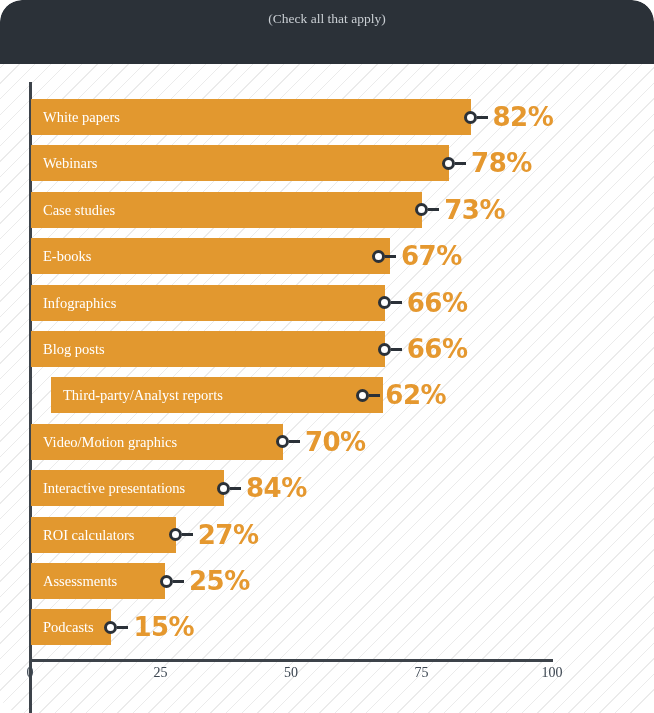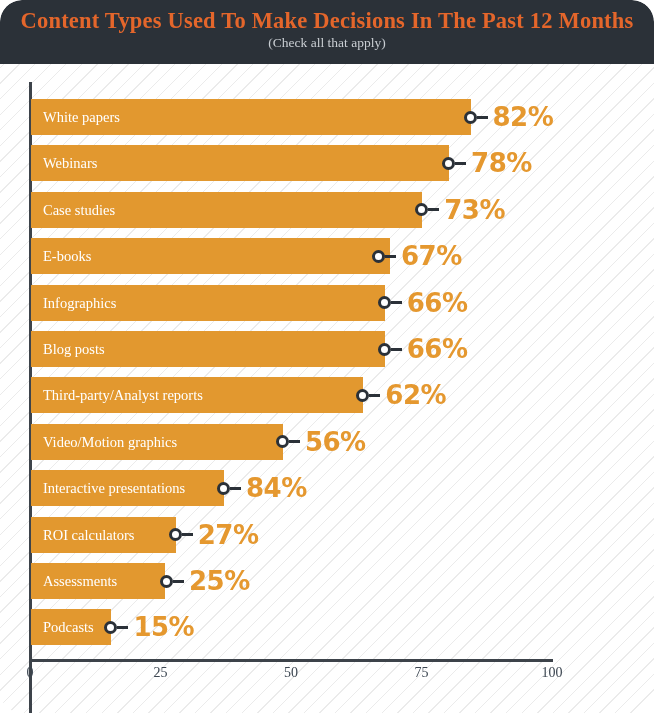--- a/index.html
+++ b/index.html
@@ -174,21 +174,20 @@
     font-size: 14px;
     white-space: nowrap;
   }
 </style>
 </head>
 <body>
 
 <div class="card">
 
   <div class="header">
-    <div class="header-title">Content Types Used To Make Decisions In The Past 12 Months</div>
     <div class="header-subtitle">(Check all that apply)</div>
   </div>
 
   <div class="plot">
     <div class="y-axis"></div>
     <div class="x-axis"></div>
     <div class="rows" id="bar-rows">
         <div class="row" style="top: 35px;">
           <div class="bar" style="width: 439.52px;">
             <span class="bar-label">White papers</span>
@@ -243,37 +242,37 @@
           <div class="bar" style="width: 353.76px;">
             <span class="bar-label">Blog posts</span>
           </div>
           <div class="marker-wrap" style="left: 346.76px;">
             <div class="marker-dot"></div>
             <div class="marker-line"></div>
             <span class="value-text">66%</span>
           </div>
         </div>
         <div class="row" style="top: 313.4px;">
-          <div class="bar" style="width: 332.32px;">
+          <div class="bar" style="width: 332.32px; margin-left: 20px;">
             <span class="bar-label">Third-party/Analyst reports</span>
           </div>
           <div class="marker-wrap" style="left: 325.32px;">
             <div class="marker-dot"></div>
             <div class="marker-line"></div>
             <span class="value-text">62%</span>
           </div>
         </div>
         <div class="row" style="top: 359.8px;">
           <div class="bar" style="width: 251.92px;">
             <span class="bar-label">Video/Motion graphics</span>
           </div>
           <div class="marker-wrap" style="left: 244.92px;">
             <div class="marker-dot"></div>
             <div class="marker-line"></div>
-            <span class="value-text">56%</span>
+            <span class="value-text">70%</span>
           </div>
         </div>
         <div class="row" style="top: 406.2px;">
           <div class="bar" style="width: 192.96px;">
             <span class="bar-label">Interactive presentations</span>
           </div>
           <div class="marker-wrap" style="left: 185.96px;">
             <div class="marker-dot"></div>
             <div class="marker-line"></div>
             <span class="value-text">84%</span>

